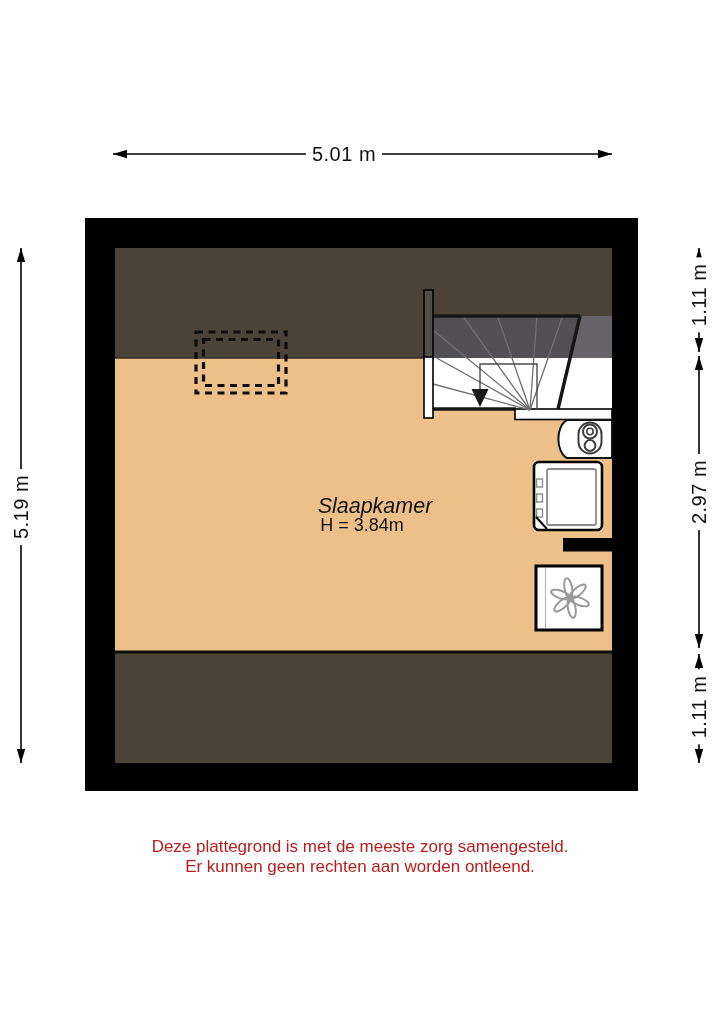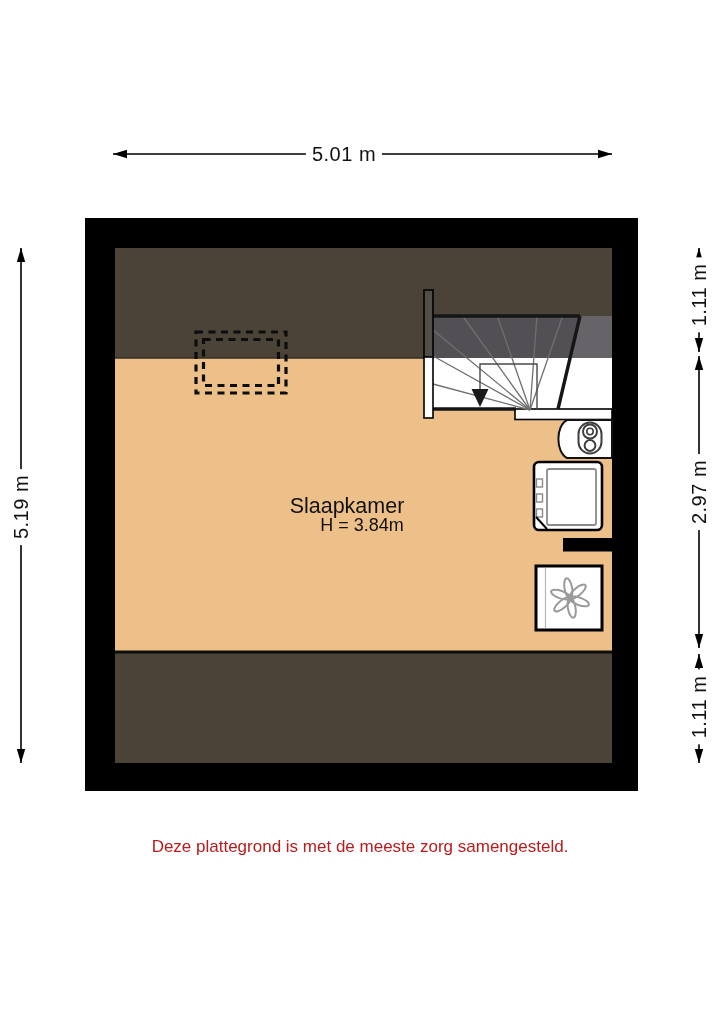--- a/index.html
+++ b/index.html
@@ -149,20 +149,21 @@
   <div class="label dim" style="left:344px; top:154px;">5.01 m</div>
 
   <div class="label dim vert" style="left:21px; top:507px;">5.19 m</div>
 
   <div class="label dim vert" style="left:699px; top:295px;">1.11 m</div>
 
   <div class="label dim vert" style="left:699px; top:492px;">2.97 m</div>
 
   <div class="label dim vert" style="left:699px; top:707px;">1.11 m</div>
 
-  <div class="label room-name" style="left:347px; top:506px;">Slaapkamer</div>
+  <div class="label room-name" style="left:375px; top:506px;font-style:italic;">Slaapkamer</div>
 
   <div class="label room-height" style="left:362px; top:525px;">H = 3.84m</div>
 
   <div class="disclaimer" style="top:837px;">Deze plattegrond is met de meeste zorg samengesteld.</div>
 
+  <div class="disclaimer" style="top:857px;">Er kunnen geen rechten aan worden ontleend.</div>
 
 </div>
 
 </body></html>

